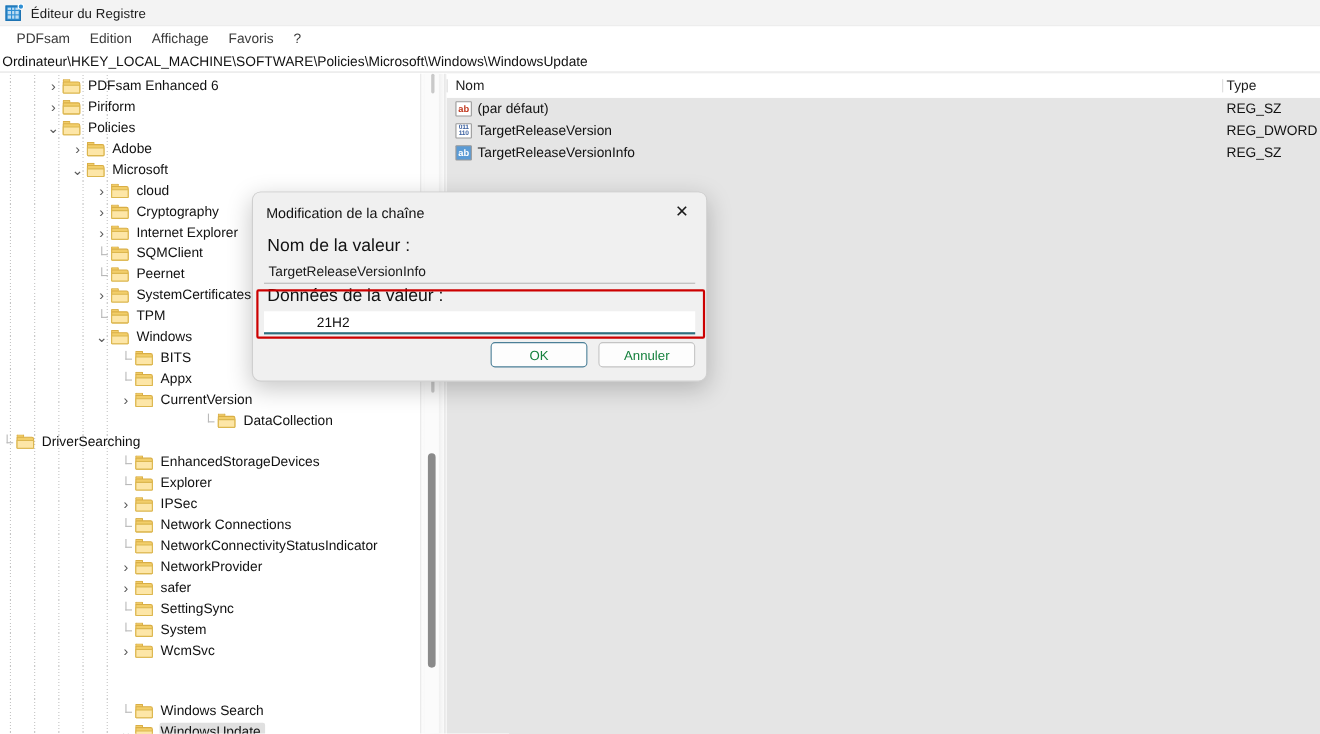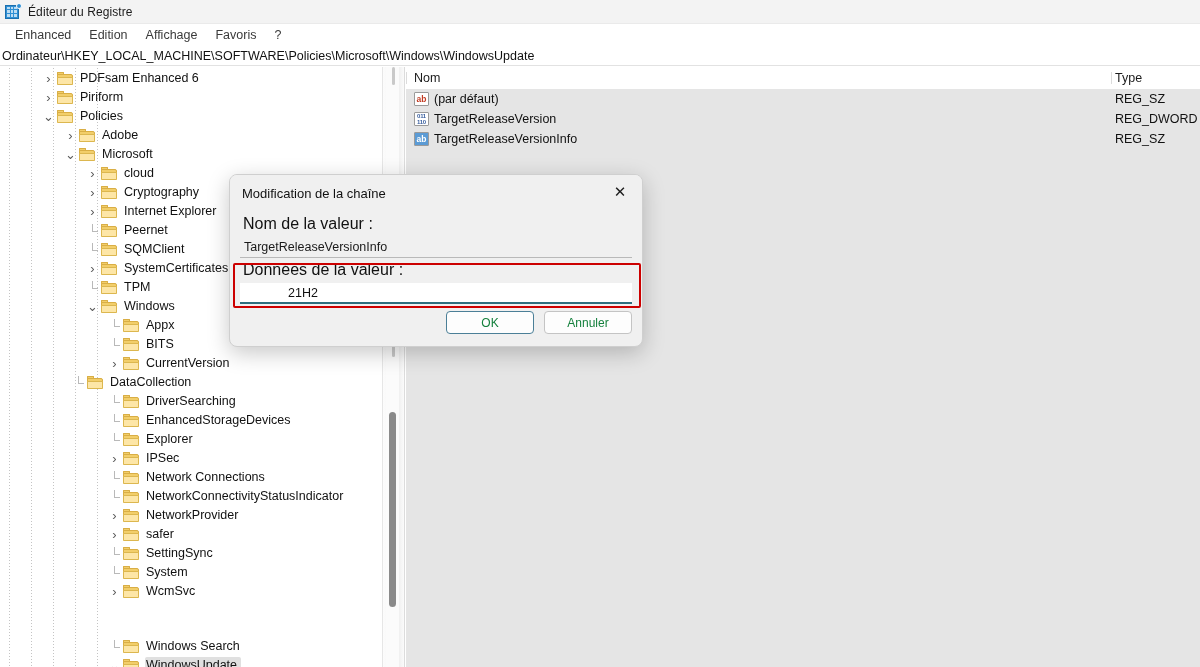--- a/index.html
+++ b/index.html
@@ -276,21 +276,21 @@
           <i></i>
           <i></i>
           <i></i>
         </div>
       <div class="dot"></div>
     </div>
     <div class="title-text">Éditeur du Registre</div>
   </div>
 
   <div class="menubar">
-    <div class="menu-item">Enhanced</div>
+    <div class="menu-item">PDFsam</div>
     <div class="menu-item">Edition</div>
     <div class="menu-item">Affichage</div>
     <div class="menu-item">Favoris</div>
     <div class="menu-item">?</div>
   </div>
 
   <div class="addressbar">
     <div class="address-text">Ordinateur\HKEY_LOCAL_MACHINE\SOFTWARE\Policies\Microsoft\Windows\WindowsUpdate</div>
   </div>
 
@@ -375,32 +375,32 @@
             </span>
             <span class="tree-label">Internet Explorer</span>
           </div>
           <div class="tree-row" style="padding-left: 86px;">
             <span class="connector"></span>
             <span class="folder">
               <span class="tab"></span>
               <span class="back"></span>
               <span class="front"></span>
             </span>
+            <span class="tree-label">SQMClient</span>
+          </div>
+          <div class="tree-row" style="padding-left: 86px;">
+            <span class="connector"></span>
+            <span class="folder">
+              <span class="tab"></span>
+              <span class="back"></span>
+              <span class="front"></span>
+            </span>
             <span class="tree-label">Peernet</span>
           </div>
           <div class="tree-row" style="padding-left: 86px;">
-            <span class="connector"></span>
-            <span class="folder">
-              <span class="tab"></span>
-              <span class="back"></span>
-              <span class="front"></span>
-            </span>
-            <span class="tree-label">SQMClient</span>
-          </div>
-          <div class="tree-row" style="padding-left: 86px;">
             <span class="chev" style="font-size: 13px;">›</span>
             <span class="folder">
               <span class="tab"></span>
               <span class="back"></span>
               <span class="front"></span>
             </span>
             <span class="tree-label">SystemCertificates</span>
           </div>
           <div class="tree-row" style="padding-left: 86px;">
             <span class="connector"></span>
@@ -420,50 +420,50 @@
             </span>
             <span class="tree-label">Windows</span>
           </div>
           <div class="tree-row" style="padding-left: 108px;">
             <span class="connector"></span>
             <span class="folder">
               <span class="tab"></span>
               <span class="back"></span>
               <span class="front"></span>
             </span>
+            <span class="tree-label">BITS</span>
+          </div>
+          <div class="tree-row" style="padding-left: 108px;">
+            <span class="connector"></span>
+            <span class="folder">
+              <span class="tab"></span>
+              <span class="back"></span>
+              <span class="front"></span>
+            </span>
             <span class="tree-label">Appx</span>
           </div>
           <div class="tree-row" style="padding-left: 108px;">
-            <span class="connector"></span>
-            <span class="folder">
-              <span class="tab"></span>
-              <span class="back"></span>
-              <span class="front"></span>
-            </span>
-            <span class="tree-label">BITS</span>
-          </div>
-          <div class="tree-row" style="padding-left: 108px;">
             <span class="chev" style="font-size: 13px;">›</span>
             <span class="folder">
               <span class="tab"></span>
               <span class="back"></span>
               <span class="front"></span>
             </span>
             <span class="tree-label">CurrentVersion</span>
           </div>
-          <div class="tree-row" style="padding-left: 72px;">
+          <div class="tree-row" style="padding-left: 108px; justify-content: center;">
             <span class="connector"></span>
             <span class="folder">
               <span class="tab"></span>
               <span class="back"></span>
               <span class="front"></span>
             </span>
             <span class="tree-label">DataCollection</span>
           </div>
-          <div class="tree-row" style="padding-left: 108px;">
+          <div class="tree-row" style="">
             <span class="connector"></span>
             <span class="folder">
               <span class="tab"></span>
               <span class="back"></span>
               <span class="front"></span>
             </span>
             <span class="tree-label">DriverSearching</span>
           </div>
           <div class="tree-row" style="padding-left: 108px;">
             <span class="connector"></span>

